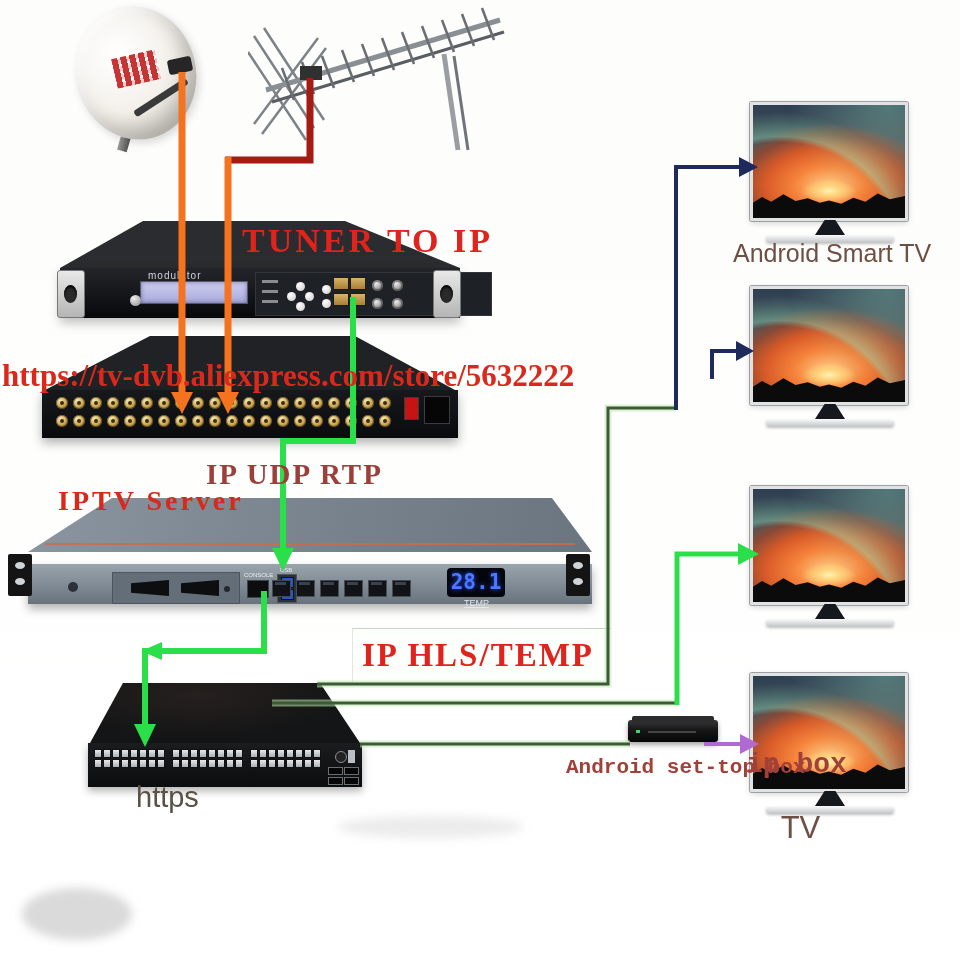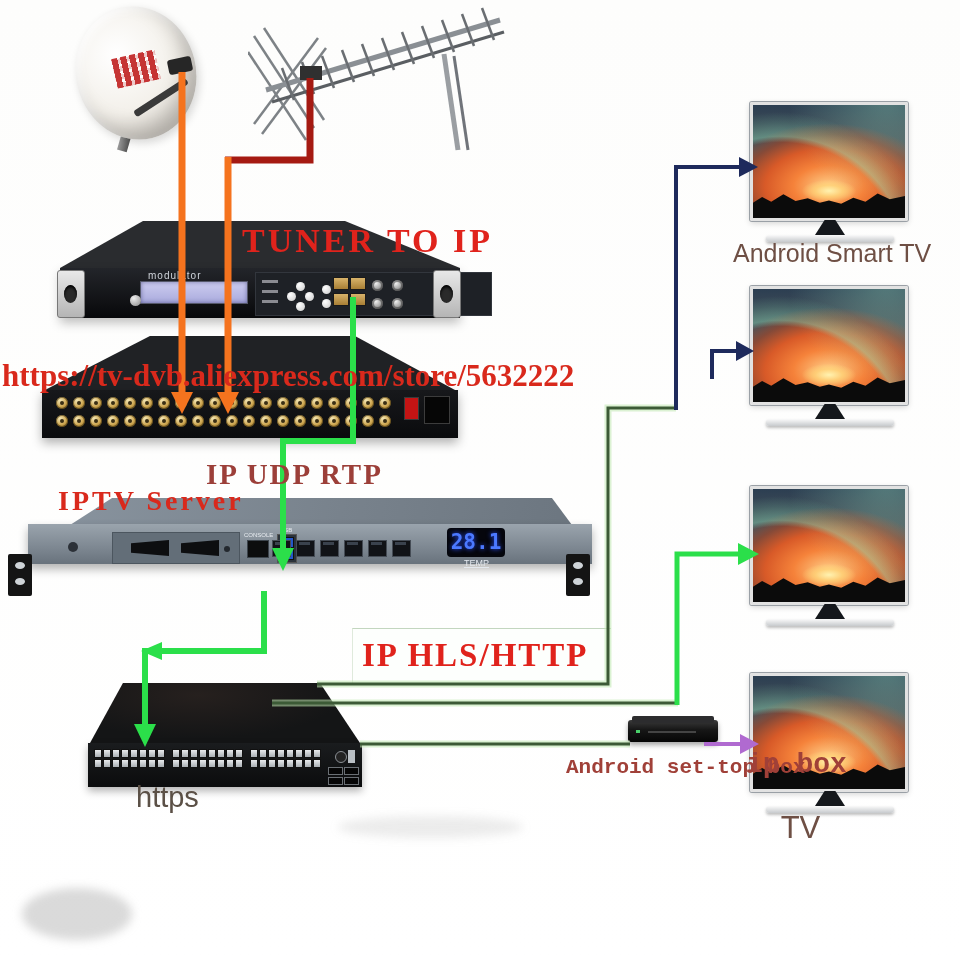--- a/index.html
+++ b/index.html
@@ -72,21 +72,21 @@
      background:radial-gradient(circle at 35% 30%,#f3e6b4,#cda54e 55%,#7a5f24 90%);
      box-shadow:inset 0 0 0 1px rgba(60,45,10,.6);position:relative;}
   .fconn::after{content:"";position:absolute;left:4px;top:4px;width:4px;height:4px;border-radius:50%;background:#3a2f15;}
   .pwr-switch{position:absolute;left:362px;top:7px;width:13px;height:21px;background:#c41414;border:1px solid #3a3a3a;}
   .pwr-inlet{position:absolute;left:382px;top:6px;width:24px;height:26px;background:#060606;border:1px solid #3c3c3c;}
 
   .srv-top{left:28px;top:498px;width:564px;height:54px;
      background:linear-gradient(100deg,#8a95a0,#78828c 55%,#6b757f);
      clip-path:polygon(14.9% 0,92.9% 0,100% 100%,0 100%);}
   .srv-top::after{content:"";position:absolute;left:3%;bottom:7px;width:94%;height:2px;background:#cf6a45;opacity:.8;}
-  .srv-front{left:28px;top:524px;width:564px;height:40px;
+  .srv-front{left:28px;top:564px;width:564px;height:40px;
      background:linear-gradient(180deg,#9aa4ad,#7d8791 60%,#68727c);z-index:5;
      box-shadow:0 5px 9px rgba(0,0,0,.3);}
   .srv-ear{position:absolute;width:24px;height:42px;background:#141414;border-radius:2px;z-index:6;}
   .srv-ear i{position:absolute;left:7px;width:10px;height:7px;border-radius:50%;background:#cfd4d8;}
   .sfp-plate{position:absolute;left:84px;top:8px;width:126px;height:30px;background:#636e78;
      border:1px solid #4c565f;}
   .sfp{position:absolute;top:7px;width:38px;height:16px;background:#0d0e10;
      clip-path:polygon(0 20%,100% 0,100% 100%,0 80%);}
   .console{position:absolute;left:219px;top:16px;width:20px;height:16px;background:#0c0d0e;border:1px solid #3c444c;}
   .plabel{position:absolute;font-size:6px;color:#e8ecf0;letter-spacing:0;}
@@ -443,20 +443,20 @@
 
     <path d="M360,744 L630,744" stroke="#3c5a36" stroke-width="3" fill="none"></path>
     <path d="M704,744 L741,744" stroke="#b06ad0" stroke-width="4" fill="none"></path>
     <polygon points="740,734 740,754 759,744" fill="#b06ad0"></polygon>
   </svg>
 
   <div class="redtxt t-tunerip">TUNER TO IP</div>
   <div class="redtxt t-url">https://tv-dvb.aliexpress.com/store/5632222</div>
   <div class="redtxt t-udp">IP UDP RTP</div>
   <div class="redtxt t-iptv">IPTV Server</div>
-  <div class="redtxt t-hlshttp">IP HLS/HTTP</div>
+  <div class="redtxt t-hlshttp">IP HLS/TEMP</div>
   <div class="redtxt t-stb">Android set-top box</div>
   <div class="redtxt t-ipbox">ip box</div>
   <div class="graytxt t-smarttv">Android Smart TV</div>
   <div class="graytxt t-switch">https</div>
   <div class="graytxt t-tv">TV</div>
 
 </div>
 
 </body></html>

